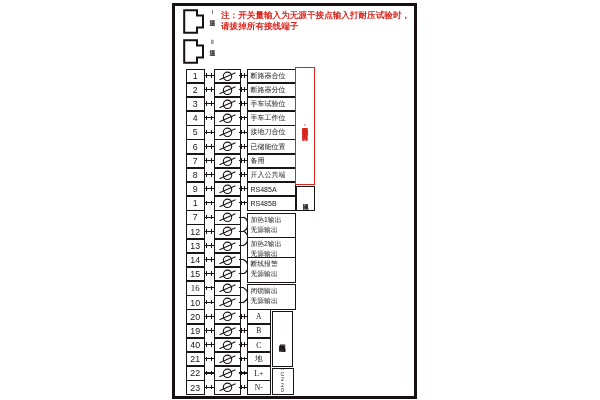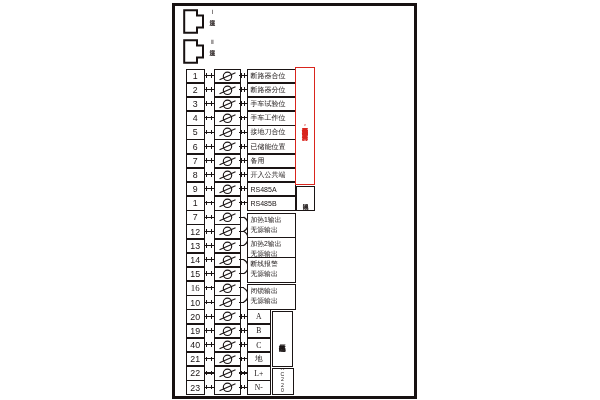--- a/index.html
+++ b/index.html
@@ -50,20 +50,22 @@
   <span class="vlab" style="left:207.5px;top:9px;height:28px;">Ⅰ温湿度</span>
 
   <div class="connector" style="left:183px;top:39px;">
     <svg width="26" height="25" viewBox="0 0 26 25">
       <polygon points="1.2,1.2 14,1.2 14,6.5 20,6.5 20,18.5 14,18.5 14,23.8 1.2,23.8" fill="#ffffff" stroke="#171111" stroke-width="2"></polygon>
     </svg>
   </div>
   <span class="vlab" style="left:207.5px;top:39px;height:28px;">Ⅱ温湿度</span>
 
   <div class="note">
+    <div>注：开关量输入为无源干接点输入打耐压试验时，</div>
+    <div>请拔掉所有接线端子</div>
   </div>
 
   <div id="rows">
       <div class="numcell" style="top: 68.5px;">1</div>
       <div class="hline" style="left: 203.5px; top: 74.85px; width: 10.5px;"></div>
       <div class="vtick" style="left: 205.8px; top: 73.1px;"></div>
       <div class="vtick" style="left: 210.6px; top: 73.1px;"></div>
       <div class="screwcell" style="top: 68.5px;">
         <svg width="25" height="12.6" viewBox="0 0 25 12.6">
           <circle cx="12.5" cy="6.3" r="4.2" fill="none" stroke="#1a1414" stroke-width="1.1"></circle>

